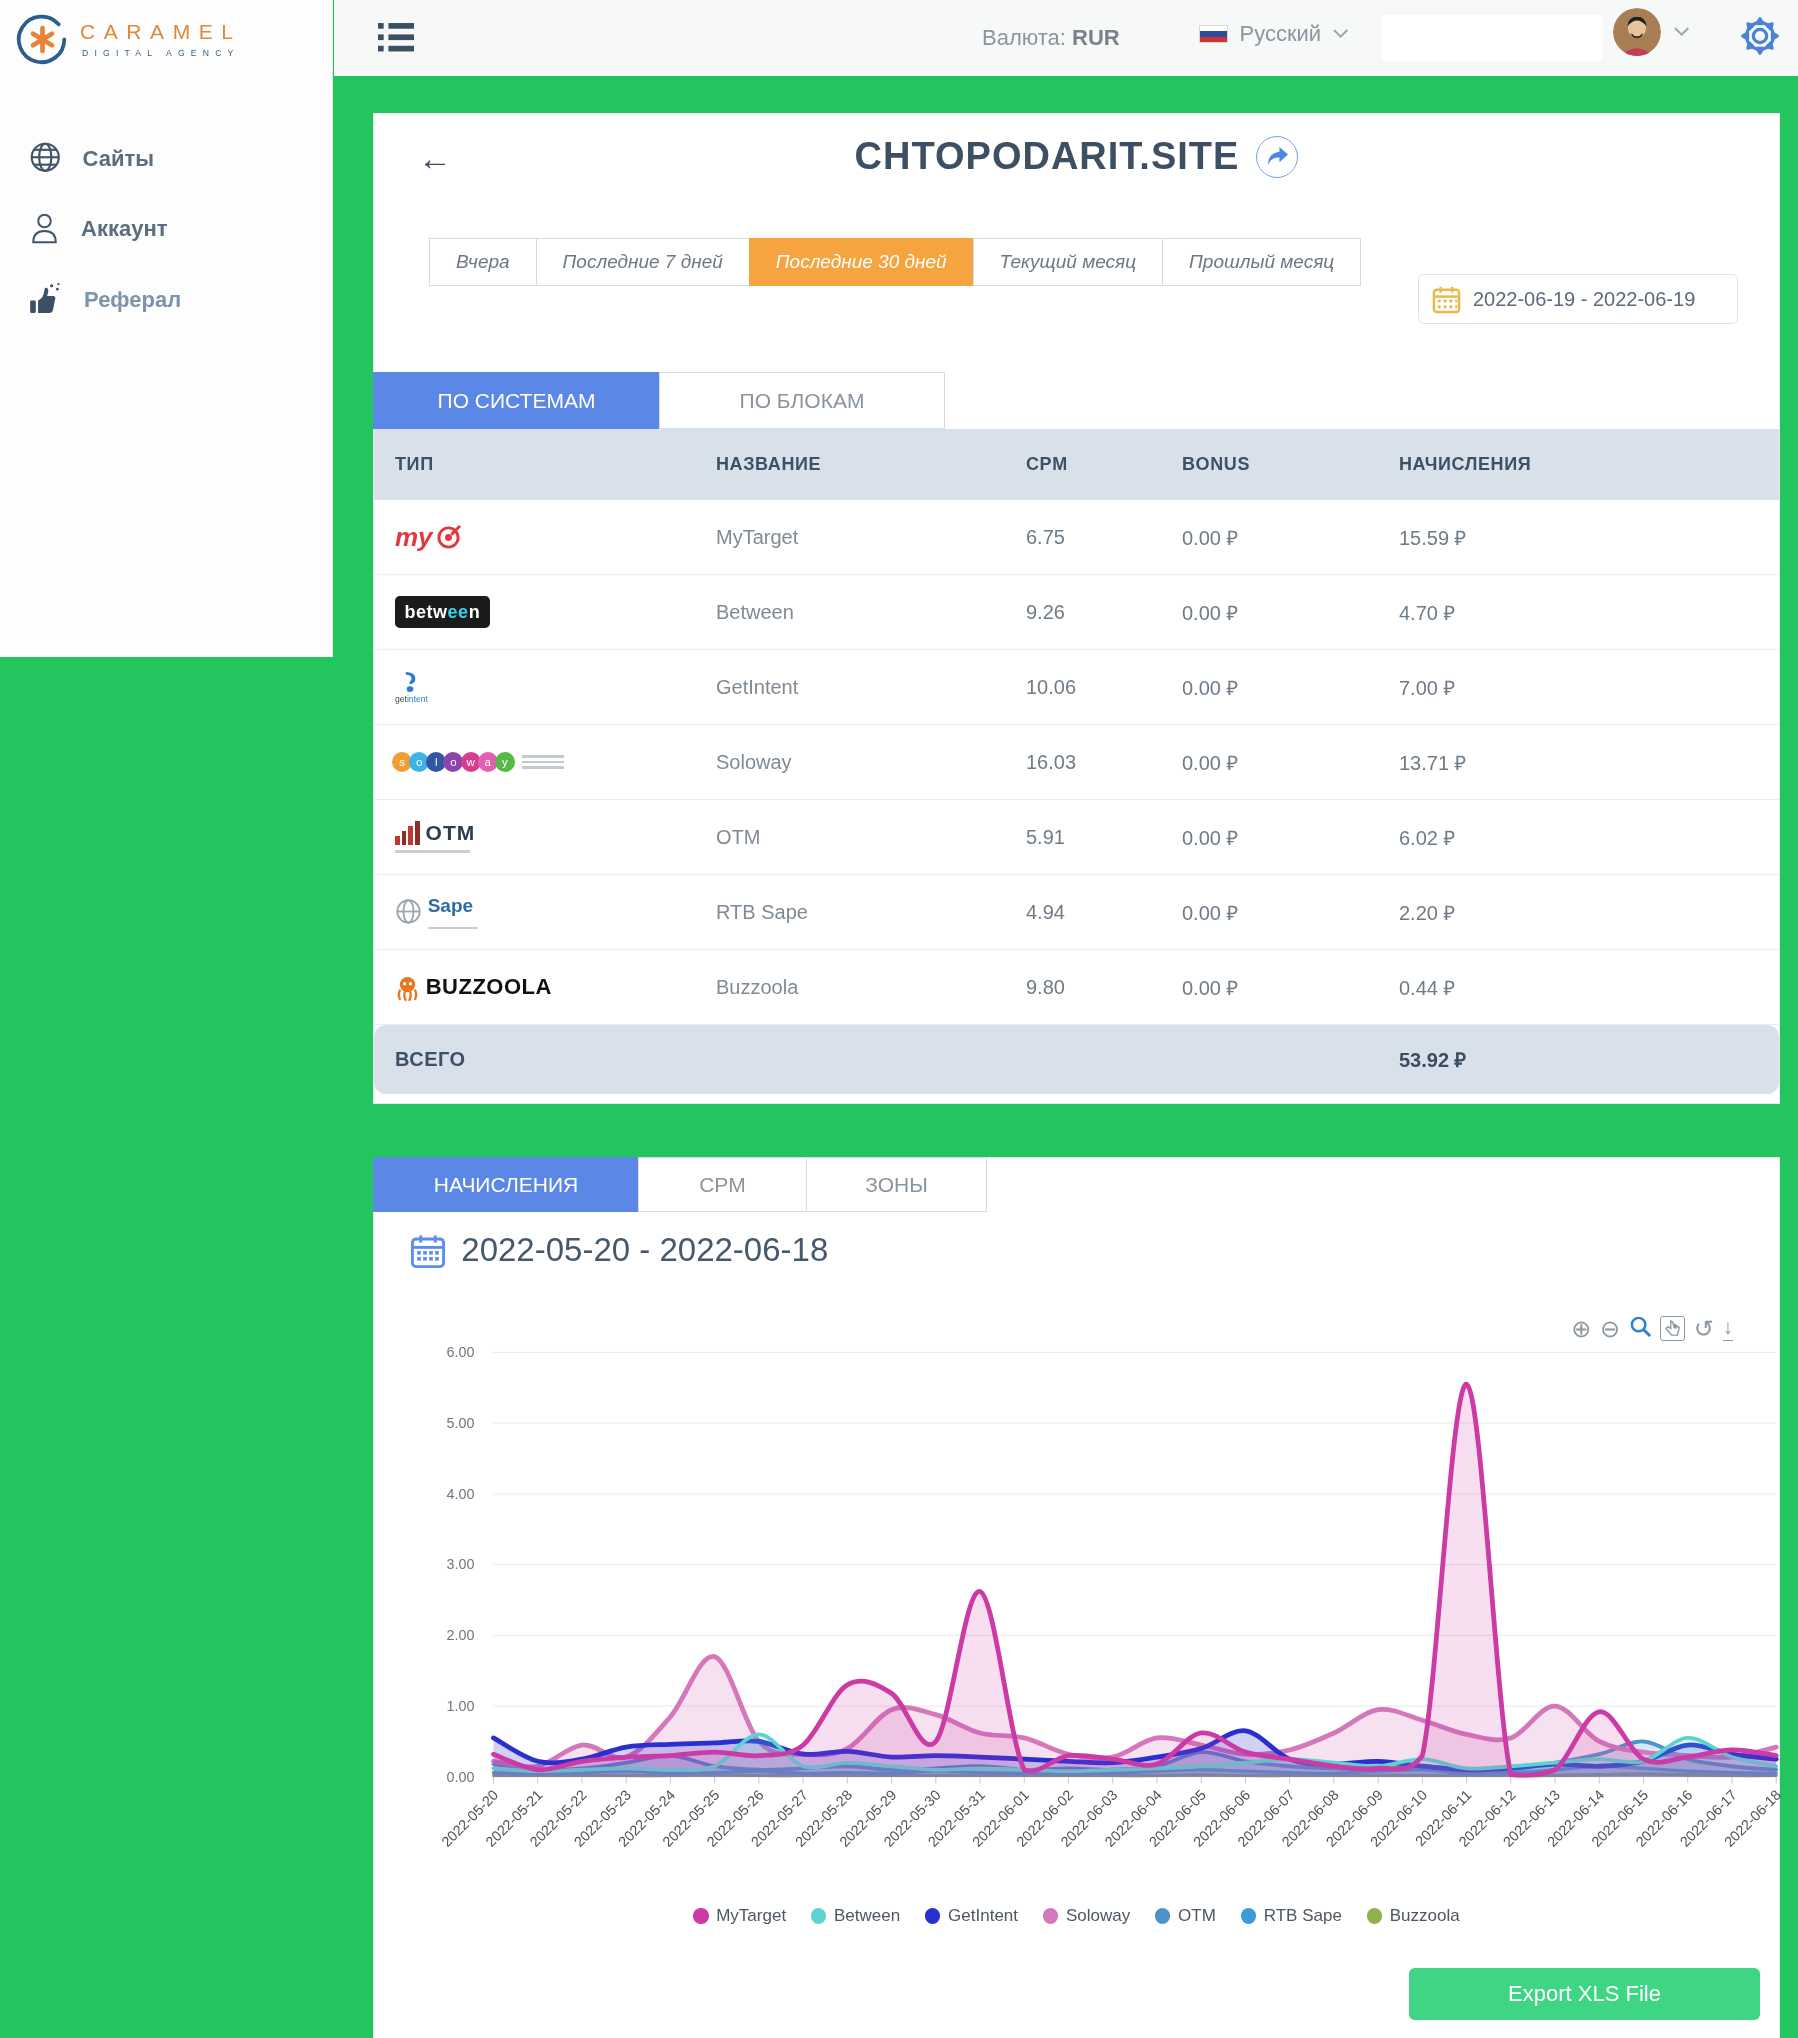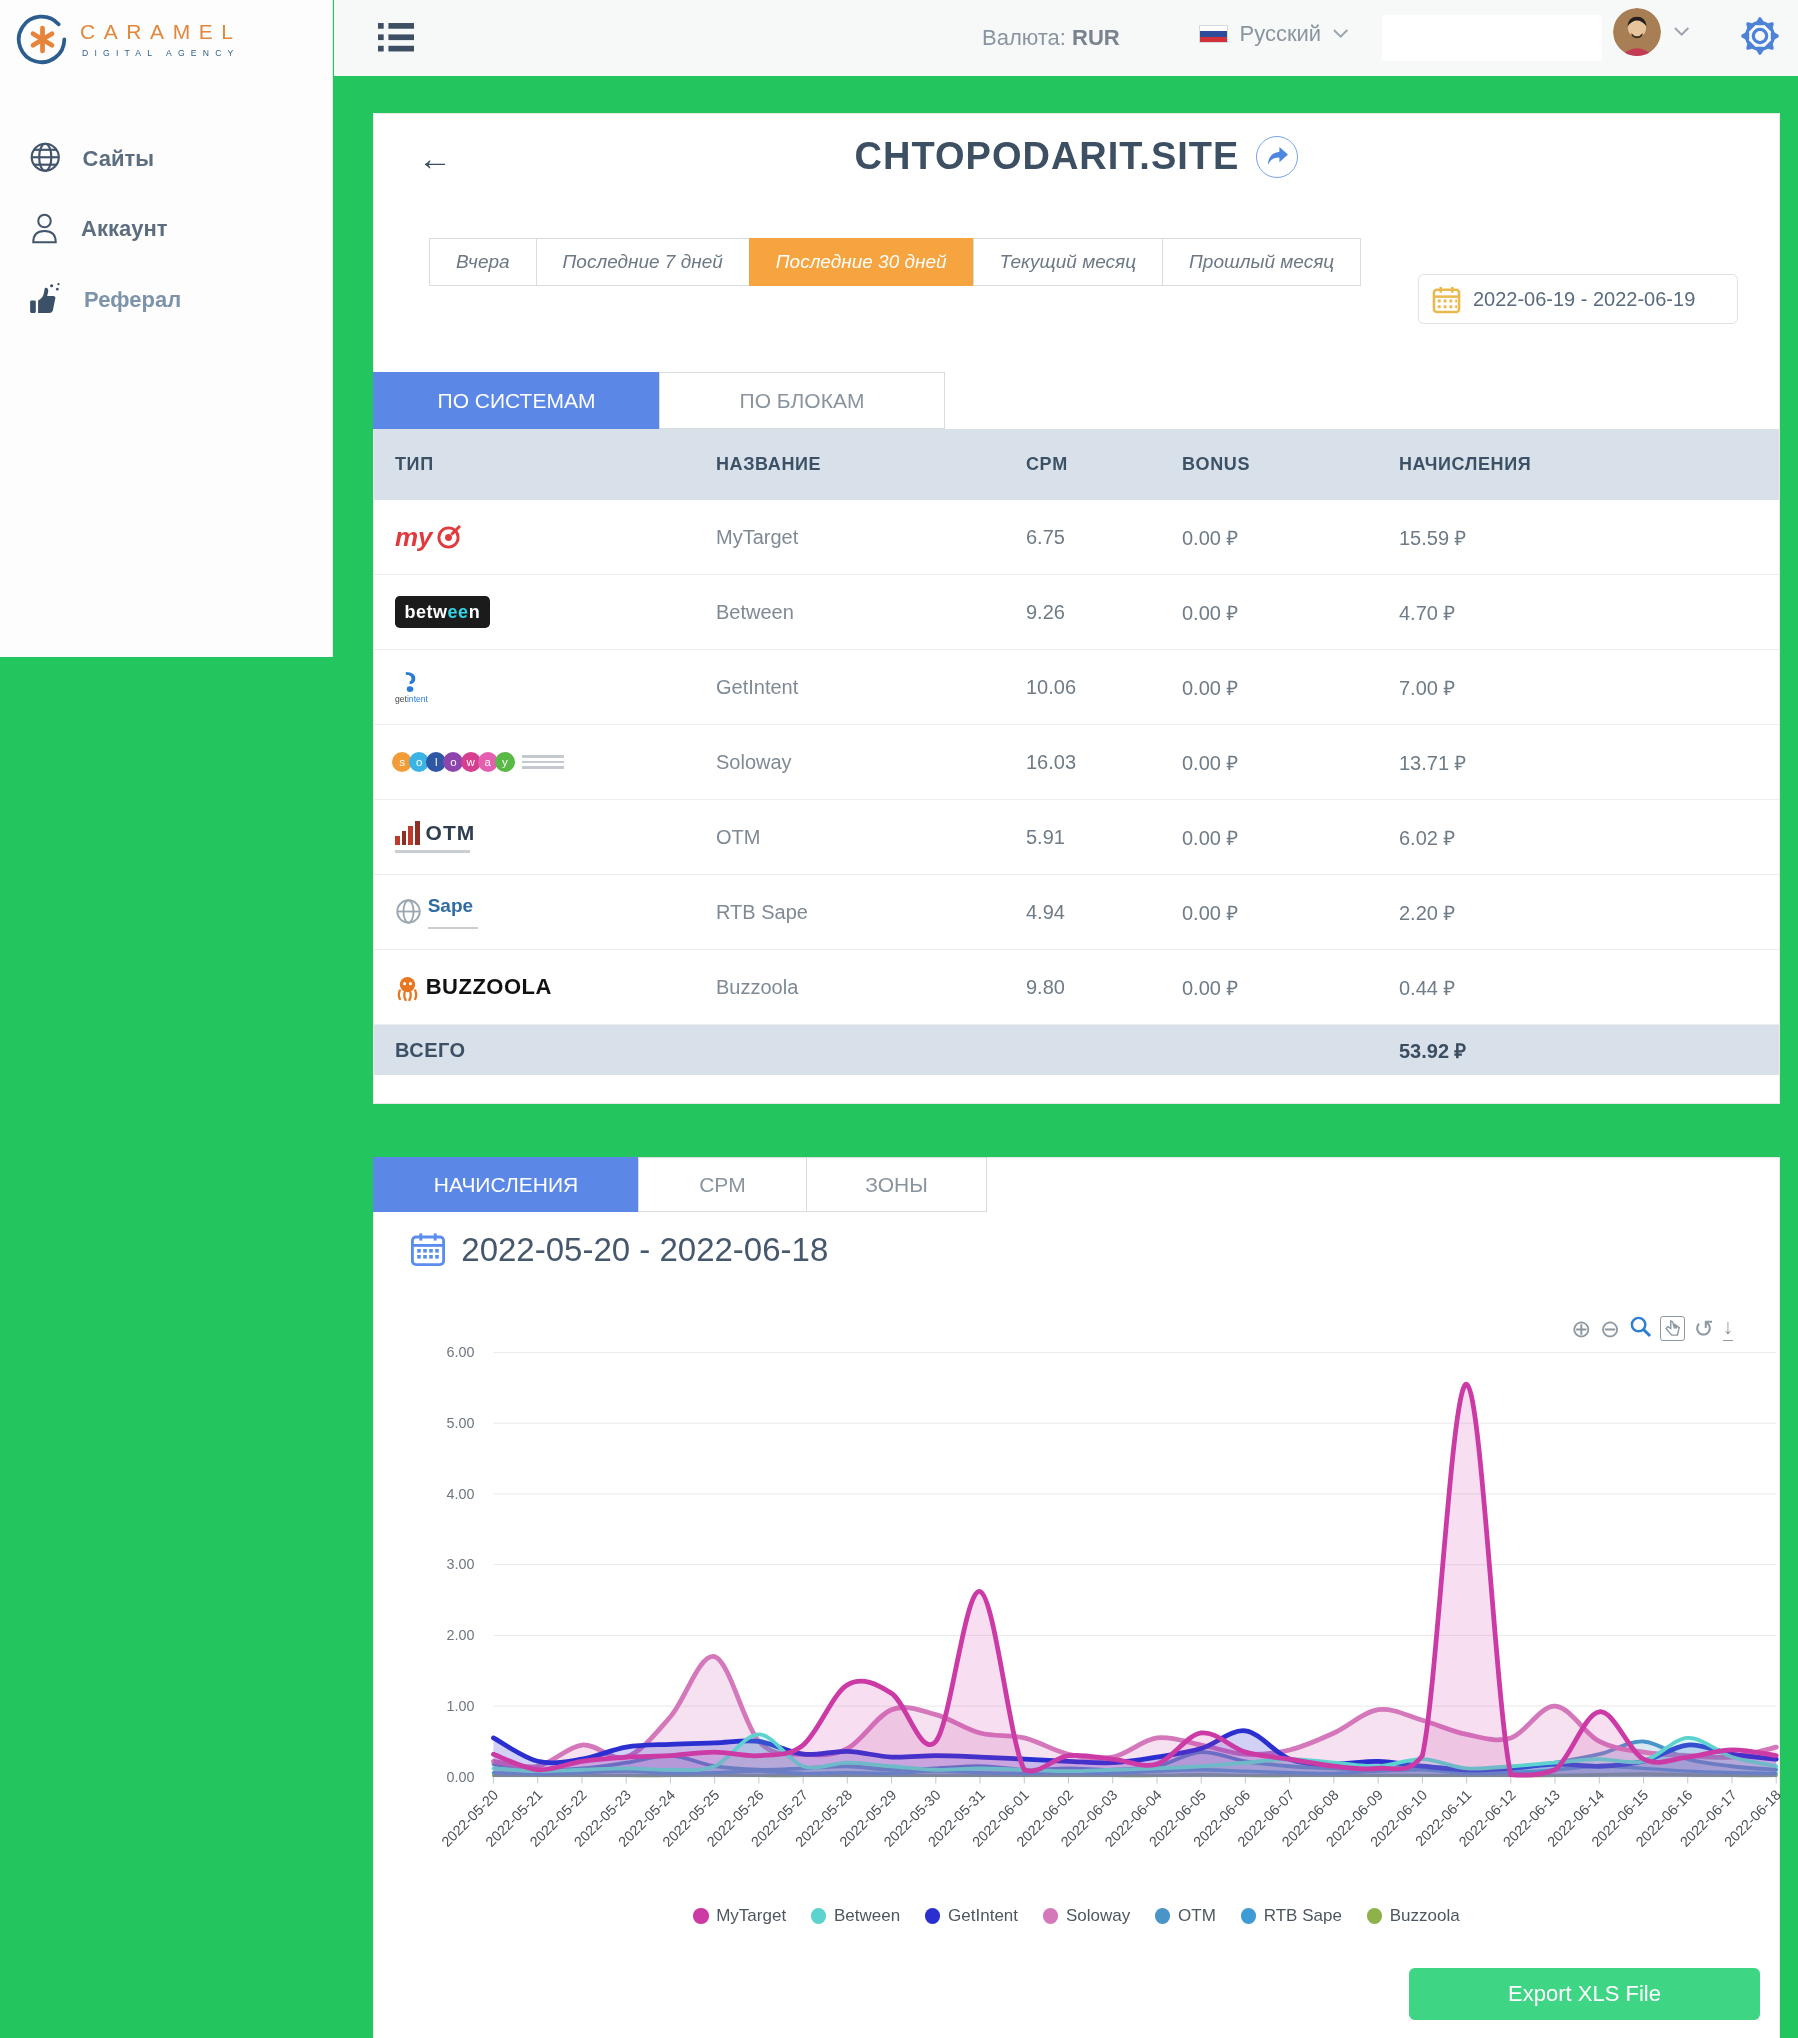--- a/index.html
+++ b/index.html
@@ -60,21 +60,21 @@
   .chart-tabs { left:-1px; top:-1px; }
 
   
   .table { position:absolute; left:0; top:315px; width:100%; }
   .trow, .thead, .tfoot { display:grid; grid-template-columns:321px 310px 156px 217px auto; align-items:center; padding-left:21px; }
   .thead { height:71px; background:#d8e1ea; }
   .thead .th { font-size:18px; font-weight:700; color:#3d5166; letter-spacing:0.6px; }
   .trow { height:75px; border-bottom:1px solid #ebedef; background:#fff; }
   .trow .name { font-size:20px; color:#7f8a94; }
   .trow .num { font-size:20px; color:#6f7b86; }
-  .tfoot { height:50px; background:#d8e1ea; }
+  .tfoot { height:69px; background:#d8e1ea;border-radius:12px; }
   .tfoot .lbl { font-size:20px; font-weight:700; color:#3d5166; letter-spacing:0.5px; }
   .tfoot .val { font-size:20px; font-weight:700; color:#3b4d60; grid-column:5; }
 
   
   .logo-cell { display:flex; align-items:center; }
   .lg-mytarget { display:flex; align-items:center; gap:3.8px; }
   .lg-mytarget .word { font-size:26px; font-weight:700; font-style:italic; color:#e03a3f; }
   .lg-between { background:#1b1b1b; border-radius:4.8px; padding:5.7px 9.6px; font-size:18px; font-weight:700; color:#fff; letter-spacing:0.5px; }
   .lg-between i { font-style:normal; color:#35d3e8; }
   .lg-getintent { display:flex; flex-direction:column; align-items:center; gap:1.9px; }
@@ -92,21 +92,21 @@
   .lg-otm .word { font-size:21px; font-weight:700; color:#2c3e50; letter-spacing:1px; }
   .lg-otm .sub { width:75px; height:2.9px; background:#c9ced3; margin-top:4.8px; }
   .lg-sape { display:flex; align-items:center; gap:5.7px; }
   .lg-sape .word-wrap { display:flex; flex-direction:column; gap:10px; }
   .lg-sape .word { font-size:19px; font-weight:700; color:#2e6da4; }
   .lg-sape .sub { width:50px; height:2.9px; background:#c9ced3; }
   .lg-buzzoola { display:flex; align-items:center; gap:5.7px; }
   .lg-buzzoola .word { font-size:22px; font-weight:800; color:#111; letter-spacing:0.5px; }
 
   
-  .chart-date-row { position:absolute; left:36px; top:73px; display:flex; align-items:flex-start; gap:15.3px; }
+  .chart-date-row { position:absolute; left:36px; top:73px; display:flex; align-items:flex-end; gap:15.3px; }
   .chart-date-row .val { font-size:33px; color:#46586d; }
   .chart-toolbar { position:absolute; top:157px; right:46px; display:flex; align-items:center; gap:8.6px; }
   .ct-icon { font-size:24px; color:#8d98a1; cursor:pointer; line-height:1; }
   .ct-icon.blue { color:#2f7fd4; }
   .ct-pan { width:25px; height:25px; border:1px solid #8d98a1; border-radius:2.9px; display:flex; align-items:center; justify-content:center; cursor:pointer; }
   .ct-dl { position:relative; cursor:pointer; color:#8d98a1; font-size:21px; line-height:1; padding-bottom:2.9px; border-bottom:1.9px solid #8d98a1; }
   #chart-svg { position:absolute; left:0; top:177px; }
   .legend { position:absolute; left:0; top:748px; width:100%; display:flex; justify-content:center; gap:25px; }
   .leg-item { display:flex; align-items:center; gap:7.6px; cursor:pointer; }
   .leg-dot { width:15.3px; height:15.3px; border-radius:50%; }

